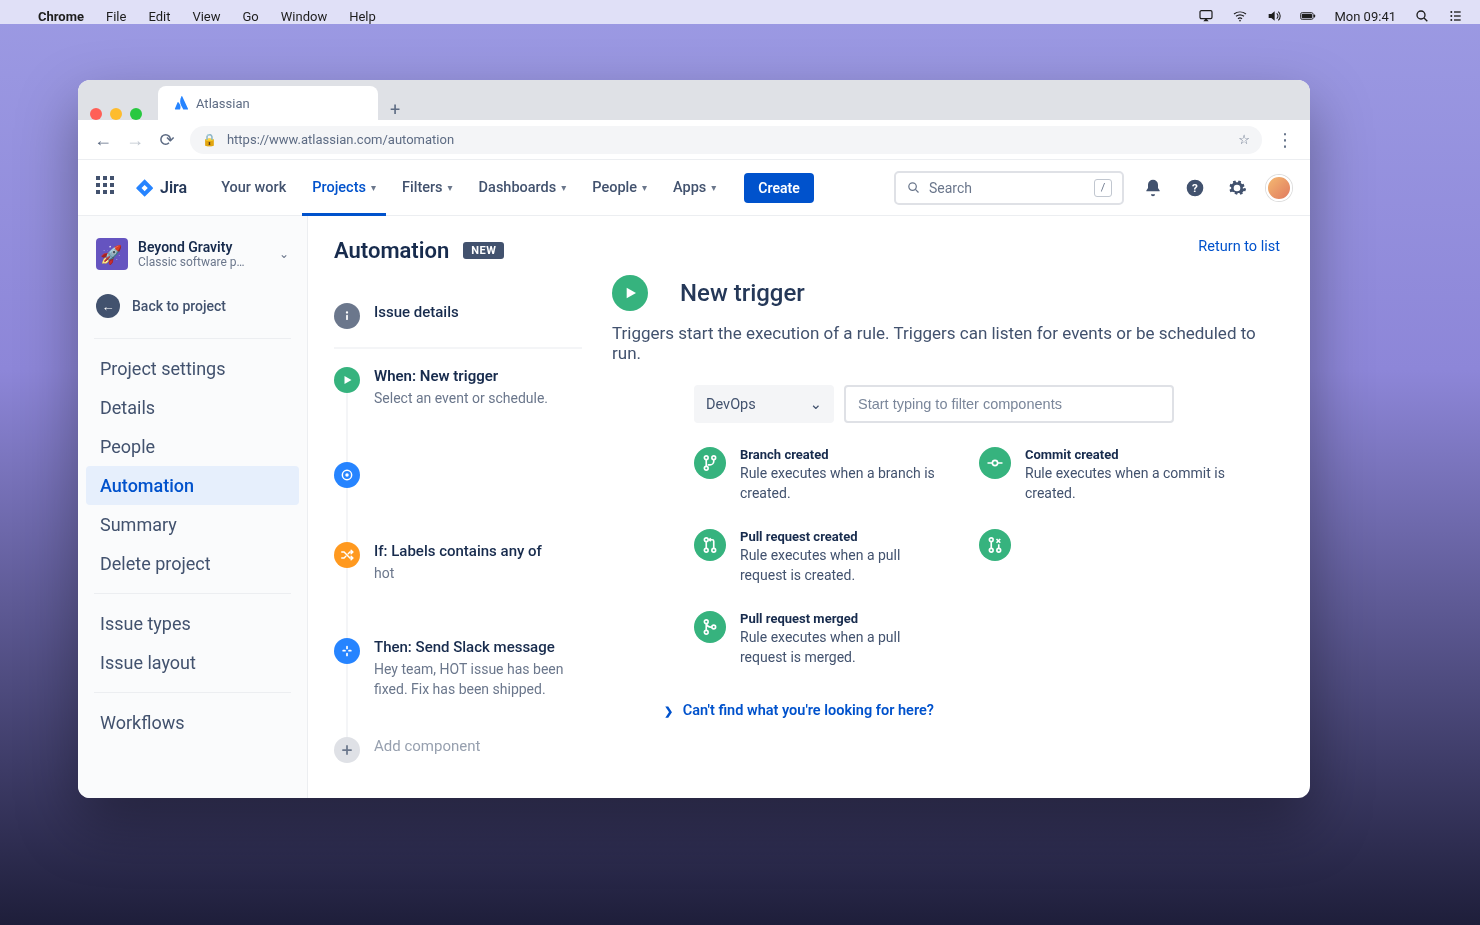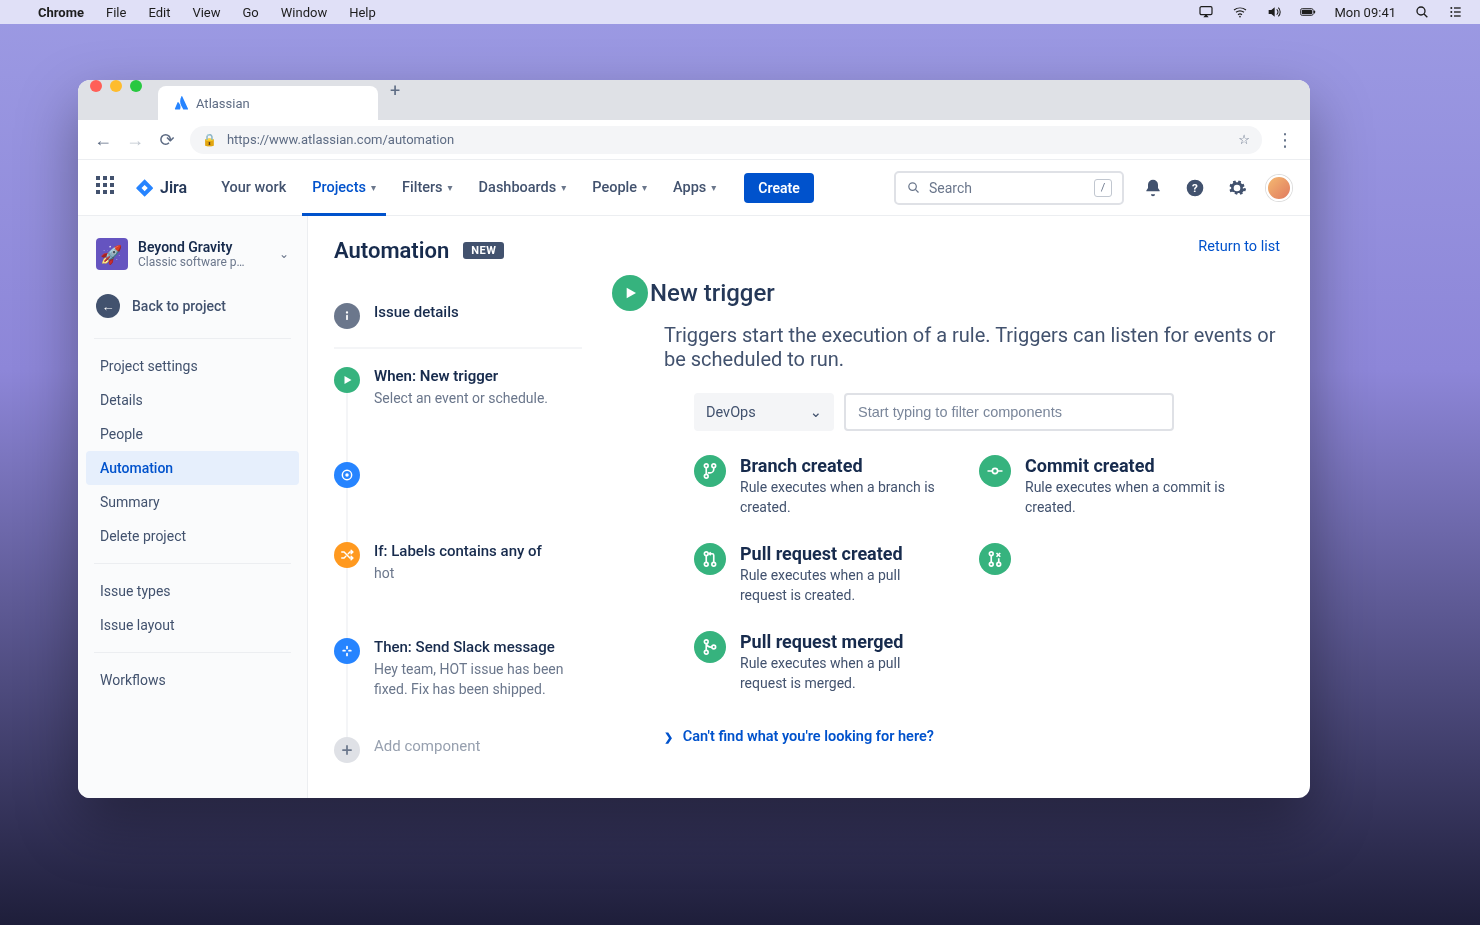--- a/index.html
+++ b/index.html
@@ -5,36 +5,36 @@
   * { box-sizing: border-box; margin: 0; padding: 0; }
   body {
     font-family: -apple-system, BlinkMacSystemFont, "Segoe UI", Roboto, Helvetica, Arial, sans-serif;
     background: linear-gradient(180deg, #9c9ae3 0%, #8d86d8 40%, #1e1e3a 100%);
     width: 1480px; height: 925px; overflow: hidden;
     font-size: 14px; color: #172B4D;
   }
 
   
   .menubar {
-    height: 24px; background: #e0e0f7; display: flex; align-items: center;
+    height: 24px; background: #e0e0f7; display: flex; align-items: flex-end;
     padding: 0 16px; font-size: 13px; color: #1d1d1d;
   }
   .menubar .left { display: flex; gap: 22px; align-items: center; }
   .menubar .right { margin-left: auto; display: flex; gap: 18px; align-items: center; }
   .menubar .apple { font-size: 15px; }
   .menubar .app { font-weight: 700; }
   .menubar .icon-svg { width: 16px; height: 16px; display: block; }
 
   
   .chrome-window {
     position: absolute; top: 80px; left: 78px; width: 1232px; height: 718px;
     background: #fff; border-radius: 12px; box-shadow: 0 25px 60px rgba(0,0,0,.35);
     overflow: hidden; display: flex; flex-direction: column;
   }
-  .chrome-tabbar { height: 40px; background: #dfe1e6; display: flex; align-items: flex-start; padding: 0 12px; }
+  .chrome-tabbar { height: 40px; background: #dfe1e6; display: flex; align-items: flex-end; padding: 0 12px; }
   .traffic { display: flex; gap: 8px; margin-right: 16px; }
   .dot { width: 12px; height: 12px; border-radius: 50%; }
   .dot.r { background: #ff5f57; } .dot.y { background: #febc2e; } .dot.g { background: #28c840; }
   .tab { background: #fff; border-radius: 8px 8px 0 0; height: 34px; margin-top: 6px; padding: 0 16px;
          display: flex; align-items: center; gap: 8px; min-width: 220px; font-size: 13px; color: #5e6c84; }
   .newtab { margin-left: 12px; color: #5e6c84; font-size: 18px; }
 
   .chrome-addr { height: 40px; display: flex; align-items: center; gap: 14px; padding: 0 16px; border-bottom: 1px solid #eceef1; }
   .navbtn { color: #5e6c84; font-size: 18px; width: 18px; text-align: center; }
   .navbtn.dis { color: #c1c7d0; }
@@ -61,21 +61,21 @@
   .jira-body { flex: 1; display: flex; overflow: hidden; }
   .sidebar { width: 230px; background: #FAFBFC; border-right: 1px solid #eceef1; padding: 18px 8px; overflow-y: auto; }
   .proj-header { display: flex; align-items: center; gap: 10px; padding: 4px 10px 14px; }
   .proj-icon { width: 32px; height: 32px; border-radius: 4px; background: #6554C0; display: flex; align-items: center; justify-content: center; font-size: 18px; }
   .proj-meta .name { font-weight: 600; color: #172B4D; font-size: 14px; }
   .proj-meta .sub { font-size: 12px; color: #6B778C; max-width: 120px; white-space: nowrap; overflow: hidden; text-overflow: ellipsis; }
   .proj-caret { margin-left: auto; color: #6B778C; font-size: 12px; }
   .back-row { display: flex; align-items: center; gap: 12px; padding: 10px 10px; color: #42526E; font-weight: 500; cursor: pointer; }
   .back-circle { width: 24px; height: 24px; border-radius: 50%; background: #42526E; color: #fff; display: flex; align-items: center; justify-content: center; font-size: 13px; }
   .side-sep { height: 1px; background: #eceef1; margin: 10px 8px; }
-  .side-item { padding: 9px 14px; border-radius: 4px; color: #42526E; cursor: pointer; font-size: 14px; }
+  .side-item { padding: 9px 14px; border-radius: 4px; color: #42526E; cursor: pointer; font-size: 18px; }
   .side-item.active { background: #E6EFFC; color: #0052CC; font-weight: 500; }
 
   .content { flex: 1; display: flex; overflow: hidden; }
   .rule-col { width: 300px; padding: 22px 26px; }
   .page-head { display: flex; align-items: center; gap: 14px; margin-bottom: 30px; }
   .page-title { font-size: 22px; font-weight: 600; color: #172B4D; }
   .badge-new { background: #42526E; color: #fff; font-size: 11px; font-weight: 700; padding: 2px 8px; border-radius: 3px; letter-spacing: .5px; }
 
   .rule-item { display: flex; gap: 14px; padding: 10px 0; position: relative; }
   .rule-icon { width: 26px; height: 26px; border-radius: 50%; display: flex; align-items: center; justify-content: center; color: #fff; flex-shrink: 0; font-size: 14px; z-index: 1; }
@@ -87,36 +87,36 @@
   .rule-body .t { font-weight: 600; color: #172B4D; font-size: 15px; }
   .rule-body .s { color: #6B778C; font-size: 14px; margin-top: 3px; line-height: 1.45; }
   .rule-body .placeholder { color: #97A0AF; font-size: 15px; }
   .lozenge { display: inline-block; background: #FFC400; color: #172B4D; font-size: 11px; font-weight: 700; padding: 2px 6px; border-radius: 3px; margin-top: 6px; }
   .rule-sep { height: 2px; background: #F4F5F7; margin: 8px 0 8px 0; }
   .rule-line-wrap { position: relative; }
   .rule-line { position: absolute; left: 12px; top: 36px; bottom: 14px; width: 2px; background: #F4F5F7; }
 
   .detail-col { flex: 1; padding: 22px 30px 22px 4px; overflow-y: auto; }
   .return-link { text-align: right; color: #0052CC; font-size: 14.5px; margin-bottom: 20px; cursor: pointer; }
-  .trigger-head { display: flex; align-items: center; gap: 2px; margin-bottom: 12px; }
+  .trigger-head { display: flex; align-items: center; gap: 32px; margin-bottom: 12px; }
   .big-play { width: 36px; height: 36px; border-radius: 50%; background: #36B37E; display: flex; align-items: center; justify-content: center; color: #fff; font-size: 16px; }
   .trigger-title { font-size: 24px; font-weight: 500; color: #253858; }
-  .trigger-desc { color: #42526E; font-size: 20px; margin-bottom: 22px; margin-left: 52px; }
+  .trigger-desc { color: #42526E; font-size: 17px; margin-bottom: 22px; }
 
   .filter-row { display: flex; gap: 10px; margin-left: 82px; margin-bottom: 24px; }
   .category-sel { width: 140px; height: 38px; background: #F4F5F7; border-radius: 4px; display: flex; align-items: center; padding: 0 12px; color: #42526E; font-size: 14.5px; cursor: pointer; }
   .category-sel .caret { margin-left: auto; color: #42526E; }
   .filter-input { flex: 1; max-width: 330px; height: 38px; border: 2px solid #DFE1E6; border-radius: 4px; padding: 0 12px; font-size: 14.5px; color: #8b5cf6; }
   .filter-input::placeholder { color: #7A869A; }
 
   .trigger-grid { display: grid; grid-template-columns: 1fr 1fr; gap: 26px 30px; margin-left: 82px; max-width: 540px; }
   .trigger-opt { display: flex; gap: 14px; cursor: pointer; }
   .opt-icon { width: 32px; height: 32px; border-radius: 50%; background: #36B37E; display: flex; align-items: center; justify-content: center; flex-shrink: 0; }
   .opt-icon svg { width: 18px; height: 18px; }
-  .opt-body .ot { font-weight: 700; color: #172B4D; font-size: 18px; }
+  .opt-body .ot { font-weight: 700; color: #172B4D; font-size: 13px; }
   .opt-body .od { color: #42526E; font-size: 14px; line-height: 1.4; margin-top: 2px; }
 
   .cant-find { margin-left: 52px; margin-top: 34px; color: #0052CC; font-weight: 600; font-size: 14.5px; cursor: pointer; }
   .cant-find .ch { font-size: 11px; margin-right: 6px; }
 </style>
 </head>
 <body>
 
 <div class="menubar">
   <div class="left">

